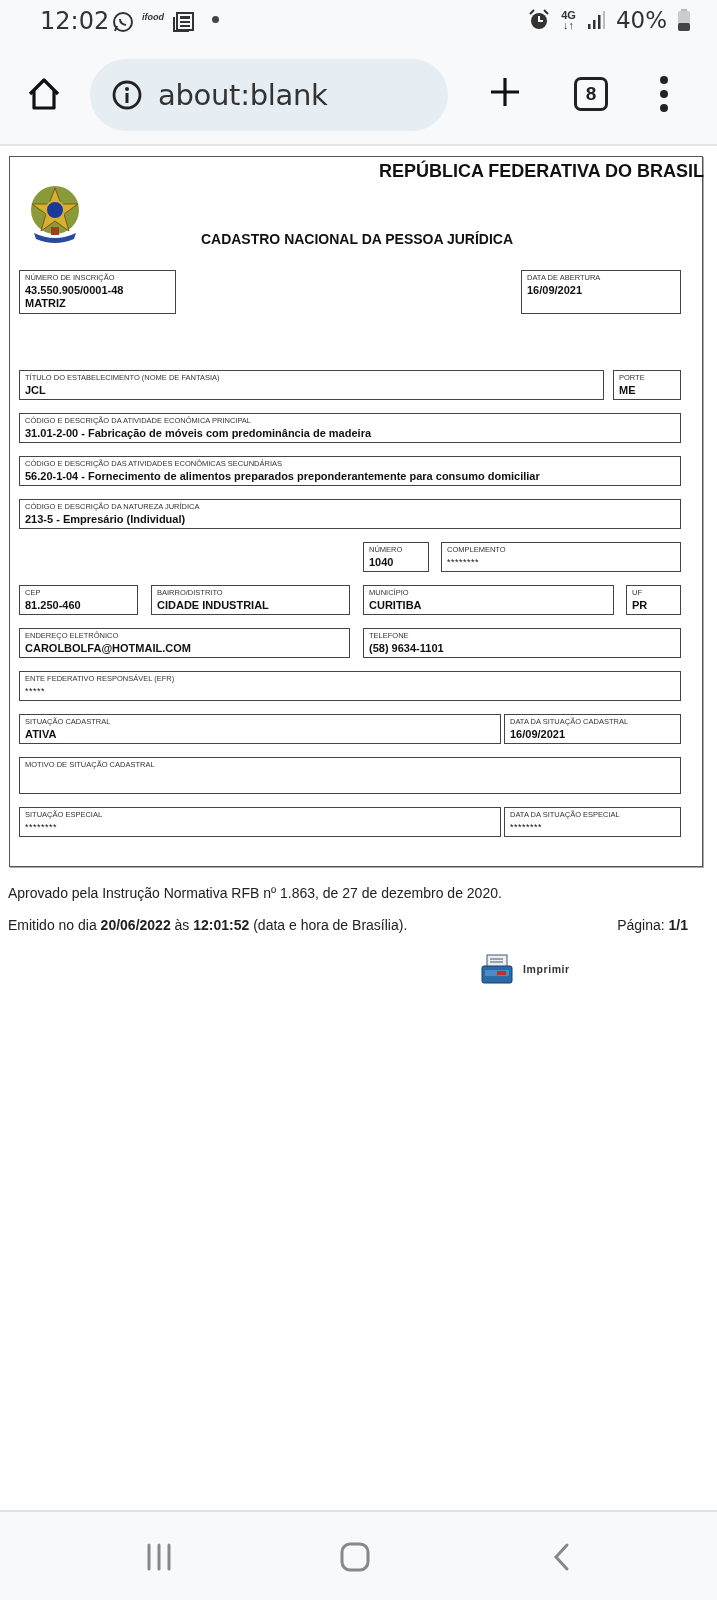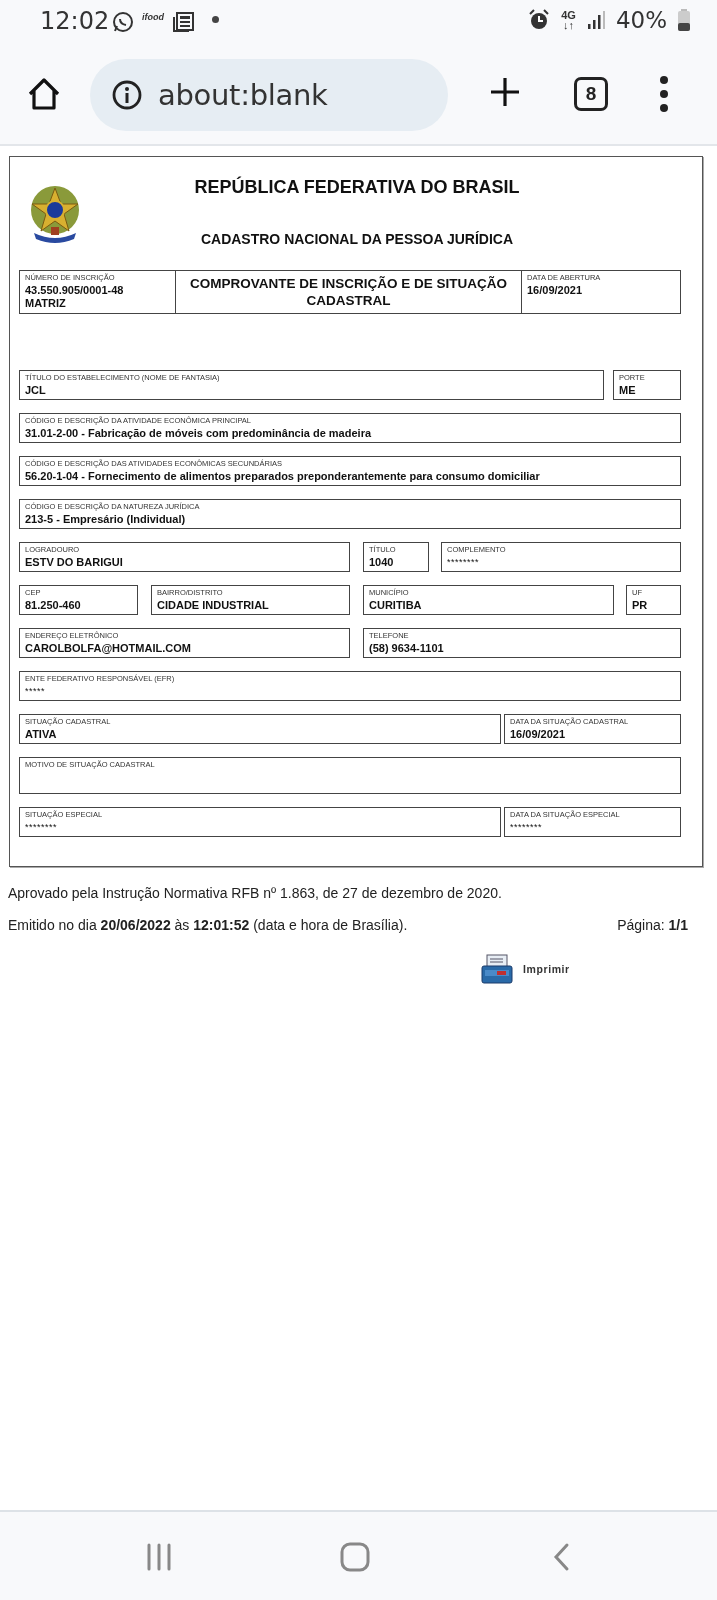--- a/index.html
+++ b/index.html
@@ -19,21 +19,21 @@
   .urlbar { position: absolute; left: 90px; top: 15px; width: 358px; height: 72px; background: #e6edf3; border-radius: 36px; }
   .info-icon { position: absolute; left: 22px; top: 21px; width: 30px; height: 30px; }
   .url-text { position: absolute; left: 68px; top: 19px; font-size: 29px; color: #333; font-family: "DejaVu Sans", sans-serif; letter-spacing: -0.3px; }
   .plus-btn { position: absolute; left: 489px; top: 32px; width: 32px; height: 32px; }
   .tabs-btn { position: absolute; left: 574px; top: 33px; width: 34px; height: 34px; border: 3px solid #222; border-radius: 7px; text-align: center; font-size: 19px; font-weight: bold; line-height: 28px; color: #222; }
   .menu-btn { position: absolute; left: 656px; top: 30px; width: 16px; height: 40px; }
 
   
   .doc { position: absolute; left: 9px; top: 156px; width: 694px; height: 711px; border: 1px solid #555; box-shadow: 1px 1px 0 #aaa; }
   .coat { position: absolute; left: 16px; top: 26px; width: 58px; height: 62px; }
-  .doc-title1 { position: absolute; left: 0; width: 694px; top: 20px; text-align: center; font-size: 18px; font-weight: bold; }
+  .doc-title1 { position: absolute; left: 0; width: 694px; top: 4px; text-align: right; font-size: 18px; font-weight: bold; }
   .doc-title2 { position: absolute; left: 0; width: 694px; top: 74px; text-align: center; font-size: 14px; font-weight: bold; }
 
   .box { position: absolute; border: 1px solid #444; background: #fff; padding-left: 20px; }
   .lbl { position: absolute; left: 5px; top: 2px; font-size: 7.5px; color: #333; white-space: nowrap; }
   .val { position: absolute; left: 5px; top: 13px; font-size: 11px; font-weight: bold; white-space: nowrap; }
   .val2 { position: absolute; left: 5px; top: 26px; font-size: 11px; font-weight: bold; }
   .mask { position: absolute; left: 5px; top: 14px; font-size: 9px; letter-spacing: 0.5px; }
   .comp-title { position: absolute; left: 0; right: 0; top: 4px; text-align: center; font-size: 13.5px; font-weight: bold; line-height: 17px; }
 
   
@@ -125,26 +125,20 @@
     <rect x="25" y="44" width="8" height="8" fill="#a04020"></rect>
   </svg>
   <div class="doc-title1">REPÚBLICA FEDERATIVA DO BRASIL</div>
   <div class="doc-title2">CADASTRO NACIONAL DA PESSOA JURÍDICA</div>
 
   <div class="box" style="left:9px;top:113px;width:157px;height:44px">
     <span class="lbl">NÚMERO DE INSCRIÇÃO</span>
     <span class="val">43.550.905/0001-48</span>
     <span class="val2">MATRIZ</span>
   </div>
-  <div class="box" style="left:165px;top:113px;width:347px;height:44px">
-    <div class="comp-title">
-      <div>COMPROVANTE DE INSCRIÇÃO E DE SITUAÇÃO</div>
-      <div>CADASTRAL</div>
-    </div>
-  </div>
   <div class="box" style="left:511px;top:113px;width:160px;height:44px">
     <span class="lbl">DATA DE ABERTURA</span>
     <span class="val">16/09/2021</span>
   </div>
 
 
   <div class="box" style="left:9px;top:213px;width:585px;height:30px">
     <span class="lbl">TÍTULO DO ESTABELECIMENTO (NOME DE FANTASIA)</span>
     <span class="val">JCL</span>
   </div>
@@ -161,26 +155,22 @@
   <div class="box" style="left:9px;top:299px;width:662px;height:30px">
     <span class="lbl">CÓDIGO E DESCRIÇÃO DAS ATIVIDADES ECONÔMICAS SECUNDÁRIAS</span>
     <span class="val">56.20-1-04 - Fornecimento de alimentos preparados preponderantemente para consumo domiciliar</span>
   </div>
 
   <div class="box" style="left:9px;top:342px;width:662px;height:30px">
     <span class="lbl">CÓDIGO E DESCRIÇÃO DA NATUREZA JURÍDICA</span>
     <span class="val">213-5 - Empresário (Individual)</span>
   </div>
 
-  <div class="box" style="left:9px;top:385px;width:331px;height:30px">
-    <span class="lbl">LOGRADOURO</span>
-    <span class="val">ESTV DO BARIGUI</span>
-  </div>
   <div class="box" style="left:353px;top:385px;width:66px;height:30px">
-    <span class="lbl">TÍTULO</span>
+    <span class="lbl">NÚMERO</span>
     <span class="val">1040</span>
   </div>
   <div class="box" style="left:431px;top:385px;width:240px;height:30px">
     <span class="lbl">COMPLEMENTO</span>
     <span class="mask">********</span>
   </div>
 
   <div class="box" style="left:9px;top:428px;width:119px;height:30px">
     <span class="lbl">CEP</span>
     <span class="val">81.250-460</span>

